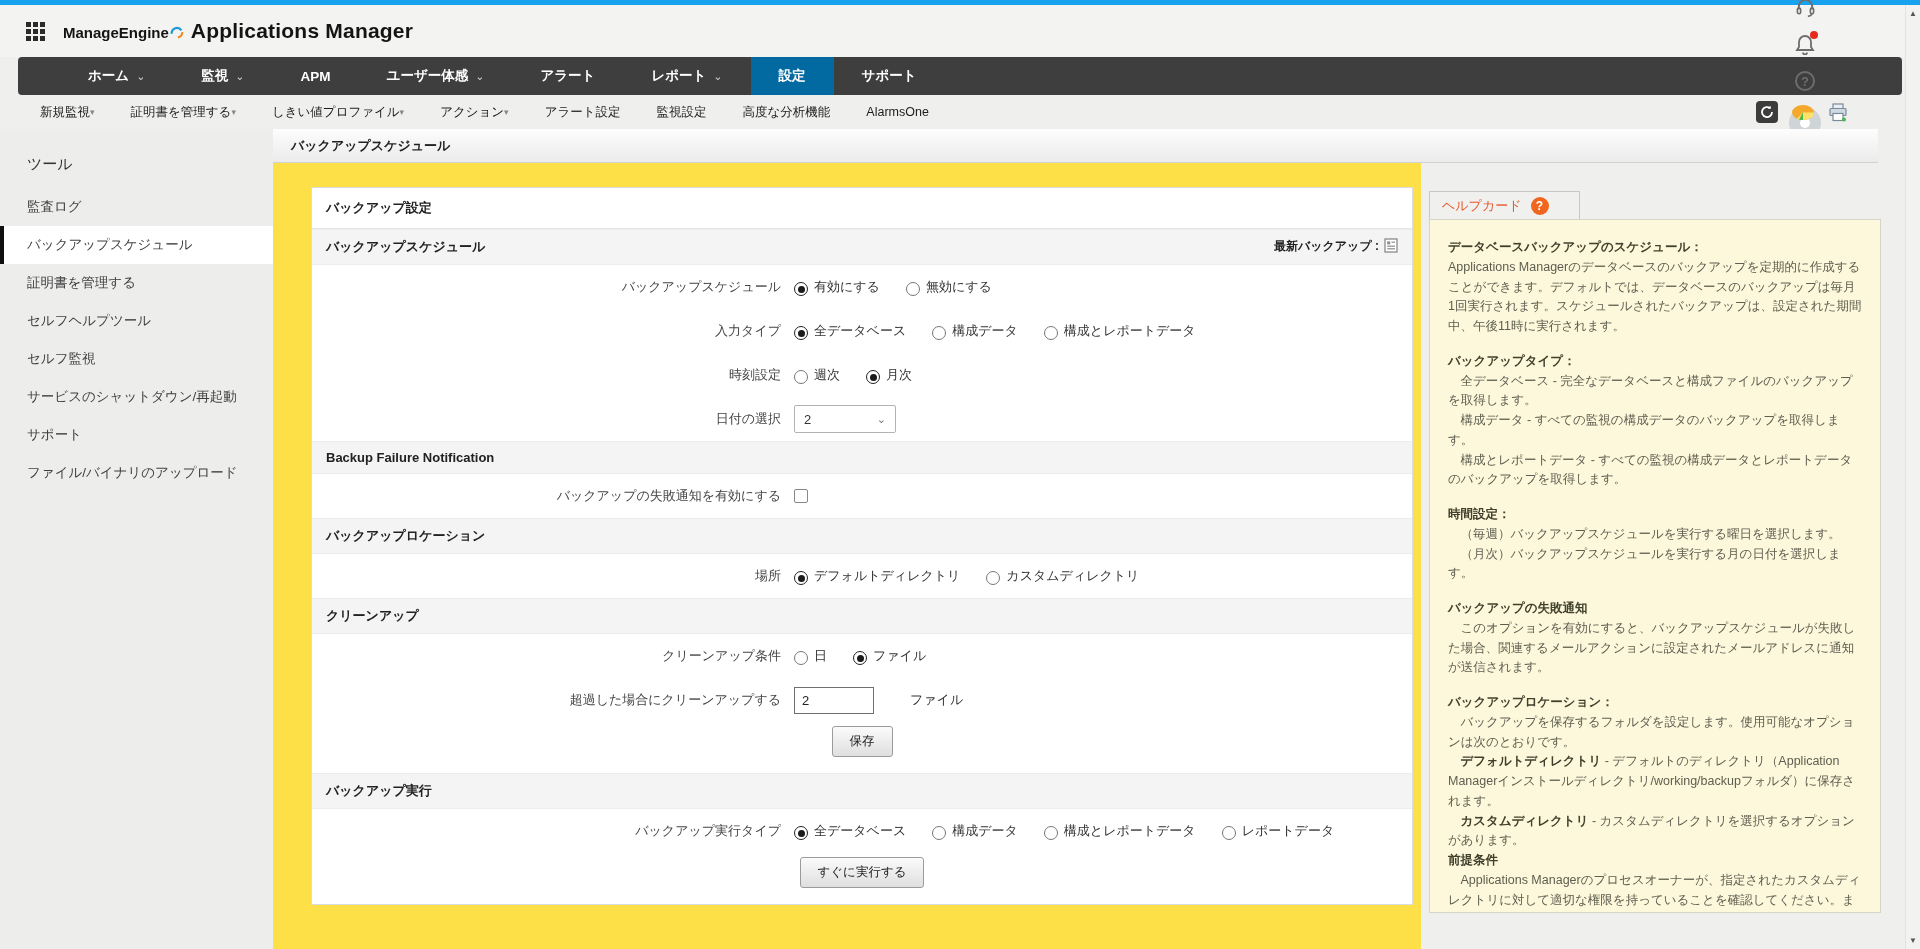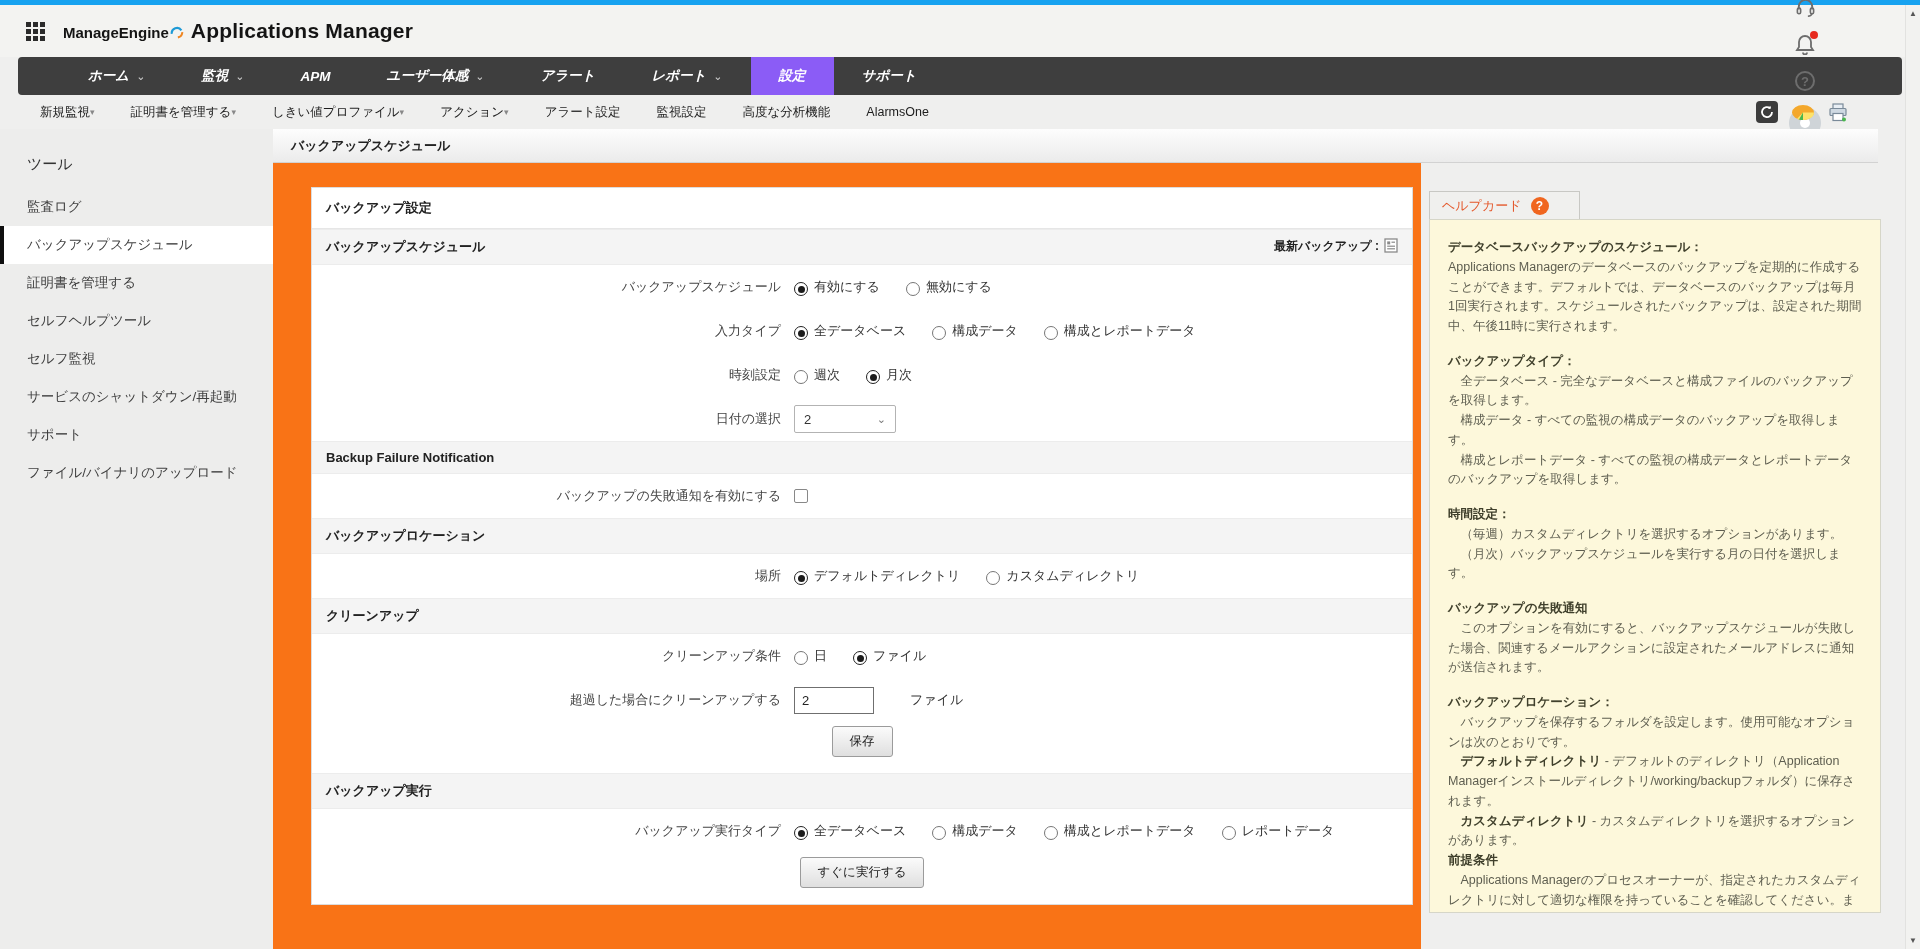--- a/index.html
+++ b/index.html
@@ -20,43 +20,43 @@
   .searchbox { width:178px; height:26px; border:1px solid #b9b9b9; border-radius:3px; background:#fff; display:flex; align-items:center; padding:0 7px; }
   .searchbox svg { flex:none; }
   .searchbox input { border:none; outline:none; width:100%; font-size:12px; color:#444; margin-left:5px; background:transparent; font-family:inherit; }
   .hicon { color:#6d6d6d; cursor:pointer; position:relative; display:flex; align-items:center; }
   .bell-dot { position:absolute; top:-3px; right:-3px; width:8px; height:8px; border-radius:50%; background:#e62a1e; }
   .qcircle { width:20px; height:20px; border:2px solid #6d6d6d; border-radius:50%; font-size:13px; font-weight:bold; display:flex; align-items:center; justify-content:center; color:#6d6d6d; }
   .avatar { width:32px; height:32px; border-radius:50%; background:#cfd4d8; display:flex; align-items:flex-end; justify-content:center; overflow:hidden; cursor:pointer; }
 
   
   .nav { margin:0 18px; height:38px; background:#3e3e3e; border-radius:4px; display:flex; align-items:stretch; padding:0 42px; }
-  .nav-item { display:flex; align-items:center; gap:7px; padding:0 28px; color:#fff; font-size:13.5px; font-weight:bold; cursor:pointer;font-style:italic; }
-  .nav-item.active { background:#8b5cf6;text-align:center; }
+  .nav-item { display:flex; align-items:center; gap:7px; padding:0 28px; color:#fff; font-size:13.5px; font-weight:bold; cursor:pointer; }
+  .nav-item.active { background:#0369a1;text-align:center; }
   .nav-caret { font-size:11px; color:#cfcfcf; font-weight:normal; line-height:6px; }
 
   
   .subnav { height:34px; display:flex; align-items:center; padding:0 40px; gap:36px; font-size:12.5px; color:#1d1d1d; position:relative; }
   .subnav-item { cursor:pointer; display:flex; align-items:center; }
   .subnav-caret { font-size:9px; color:#888; }
   .subnav-icons { position:absolute; right:72px; display:flex; align-items:center; gap:13px; }
   .sq-icon { width:22px; height:22px; background:#3c3c3c; border-radius:4px; color:#fff; display:flex; align-items:center; justify-content:center; font-size:14px; cursor:pointer; }
   .plain-icon { cursor:pointer; display:flex; align-items:center; }
 
   
   .content { display:flex; height:820px; }
   .sidebar { width:273px; background:#ededec; padding-top:10px; flex:none; }
   .sidebar-title { font-size:15px; color:#333; padding:16px 0 14px 27px; }
   .sidebar-item { font-size:13.5px; color:#3f3f3f; padding:10px 6px 10px 27px; cursor:pointer; }
   .sidebar-item.active { background:#fff; border-left:4px solid #0f0f0f; padding-left:23px; }
 
   .right { flex:1; display:flex; flex-direction:column; min-width:0; }
   .titlebar { height:34px; flex:none; background:linear-gradient(#fdfdfd,#ebebeb); border-bottom:1px solid #d2d2d2; display:flex; align-items:center; padding-left:18px; font-size:13px; font-weight:bold; color:#222; margin-right:42px; }
   .workspace { flex:1; display:flex; min-height:0; }
-  .main-col { width:1148px; flex:none; background:#f97316; padding:24px 0 0 38px; }
+  .main-col { width:1148px; flex:none; background:#fde047; padding:24px 0 0 38px; }
   .help-col { flex:1; padding:28px 0 16px 8px; }
 
   
   .card { width:1102px; border:1px solid #dcdcdc; background:#fff; }
   .card-header { padding:11px 14px; font-size:13px; font-weight:bold; color:#222; border-bottom:1px solid #e6e6e6; }
   .section-header { background:#f4f4f4; border-top:1px solid #ececec; border-bottom:1px solid #ececec; padding:8px 14px; font-size:13px; font-weight:bold; color:#222; display:flex; justify-content:space-between; align-items:center; }
   .section-right { font-size:12px; display:flex; gap:5px; }
   .form-row { display:flex; align-items:center; min-height:44px; font-size:13px; }
   .row-label { width:482px; flex:none; text-align:right; padding-right:13px; color:#444; }
   .row-controls { display:flex; align-items:center; gap:26px; }
@@ -414,21 +414,21 @@
           <span class="help-badge">?</span>
         </div>
         <div class="help-panel" id="help-panel">
             <div class="help-title">データベースバックアップのスケジュール：</div>
             <div class="help-line">Applications Managerのデータベースのバックアップを定期的に作成することができます。デフォルトでは、データベースのバックアップは毎月1回実行されます。スケジュールされたバックアップは、設定された期間中、午後11時に実行されます。</div>
             <div class="help-title">バックアップタイプ：</div>
             <div class="help-line">　全データベース - 完全なデータベースと構成ファイルのバックアップを取得します。</div>
             <div class="help-line">　構成データ - すべての監視の構成データのバックアップを取得します。</div>
             <div class="help-line">　構成とレポートデータ - すべての監視の構成データとレポートデータのバックアップを取得します。</div>
             <div class="help-title">時間設定：</div>
-            <div class="help-line">　（毎週）カスタムディレクトリを選択するオプションがあります。</div>
+            <div class="help-line">　（毎週）バックアップスケジュールを実行する曜日を選択します。</div>
             <div class="help-line">　（月次）バックアップスケジュールを実行する月の日付を選択します。</div>
             <div class="help-title">バックアップの失敗通知</div>
             <div class="help-line">　このオプションを有効にすると、バックアップスケジュールが失敗した場合、関連するメールアクションに設定されたメールアドレスに通知が送信されます。</div>
             <div class="help-title">バックアップロケーション：</div>
             <div class="help-line">　バックアップを保存するフォルダを設定します。使用可能なオプションは次のとおりです。</div>
             <div class="help-line"><b>　デフォルトディレクトリ</b> - デフォルトのディレクトリ（Application Managerインストールディレクトリ/working/backupフォルダ）に保存されます。</div>
             <div class="help-line"><b>　カスタムディレクトリ</b> - カスタムディレクトリを選択するオプションがあります。</div>
             <div class="help-line"><b>前提条件</b></div>
             <div class="help-line">　Applications Managerのプロセスオーナーが、指定されたカスタムディレクトリに対して適切な権限を持っていることを確認してください。また、カスタムディレクトリを設定後、権限が失効していないことを確認してください。</div>
           </div>

